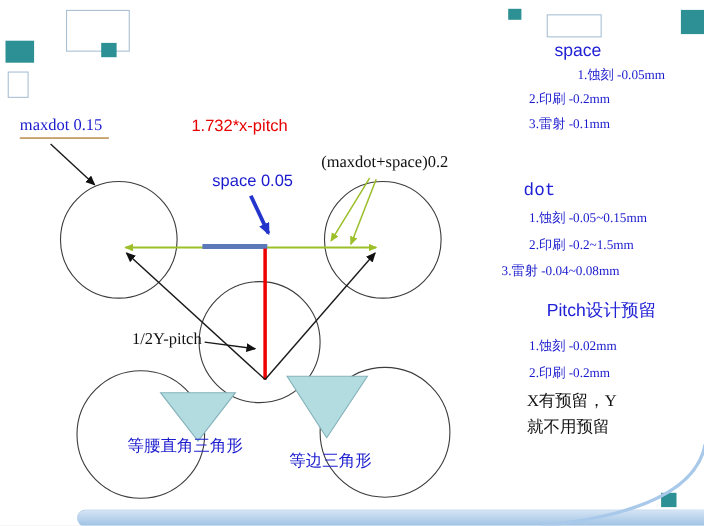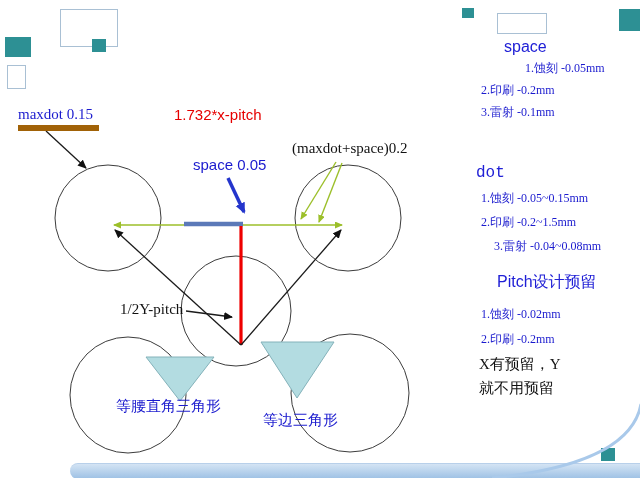--- a/index.html
+++ b/index.html
@@ -7,21 +7,21 @@
     position:relative;width:640px;height:478px;background:#ffffff;
     overflow:hidden;font-family:"Liberation Sans",sans-serif;
   }
   .lbl{position:absolute;white-space:nowrap;line-height:1.2;}
   .blue{color:#1a1ace;}
   .red{color:#e60000;}
   .blk{color:#111111;}
   .serif{font-family:"Liberation Serif",serif;}
   .f15{font-size:15px;}
   .f16{font-size:16px;}
-  .underlined{border-bottom:6px solid #a16207;padding:0 6px 2px 0;}
+  .underlined{border-bottom:1px solid #a16207;padding:0 6px 2px 0;}
   .deco-outline{position:absolute;border:1px solid #a9c0d4;background:transparent;}
   .deco-teal{position:absolute;background:#2d9094;}
   .bottom-bar{
     position:absolute;left:70px;top:463px;width:570px;height:15px;
     background:linear-gradient(#d4e4f4,#9cc0e4);
     border-radius:8px 0 0 8px;border-top:1px solid #b8d0ea;
   }
   .sb-head{position:absolute;font-size:16px;color:#2020d6;white-space:nowrap;}
   .sb-item{position:absolute;font-size:12px;color:#1a1ace;font-family:"Liberation Serif",serif;white-space:nowrap;}
   .sb-note{position:absolute;font-size:15px;color:#111;font-family:"Liberation Serif",serif;white-space:nowrap;}
@@ -91,21 +91,21 @@
   <div class="lbl blue f15" style="left:263px;top:411px;">等边三角形</div>
 
   <div class="sb-head" style="left:504px;top:38px;">space</div>
   <div class="sb-item" style="left:481px;top:60px;margin-left:44px;">1.蚀刻 -0.05mm</div>
   <div class="sb-item" style="left:481px;top:82px;">2.印刷 -0.2mm</div>
   <div class="sb-item" style="left:481px;top:104px;text-align:right;">3.雷射 -0.1mm</div>
 
   <div class="sb-head" style="left:476px;top:164px;font-family:Liberation Mono, monospace;">dot</div>
   <div class="sb-item" style="left:481px;top:190px;">1.蚀刻 -0.05~0.15mm</div>
   <div class="sb-item" style="left:481px;top:214px;">2.印刷 -0.2~1.5mm</div>
-  <div class="sb-item" style="left:494px;top:238px;">3.雷射 -0.04~0.08mm</div>
+  <div class="sb-item" style="left:456px;top:238px;">3.雷射 -0.04~0.08mm</div>
 
   <div class="sb-head" style="left:497px;top:272px;">Pitch设计预留</div>
   <div class="sb-item" style="left:481px;top:306px;">1.蚀刻 -0.02mm</div>
   <div class="sb-item" style="left:481px;top:331px;">2.印刷 -0.2mm</div>
 
   <div class="sb-note" style="left:479px;top:379px;">就不用预留</div>
   <div class="sb-note" style="left:479px;top:355px;">X有预留，Y</div>
 
 </div>
 

